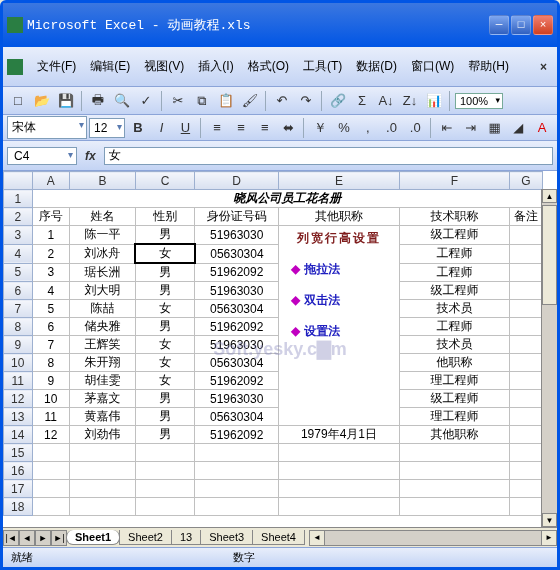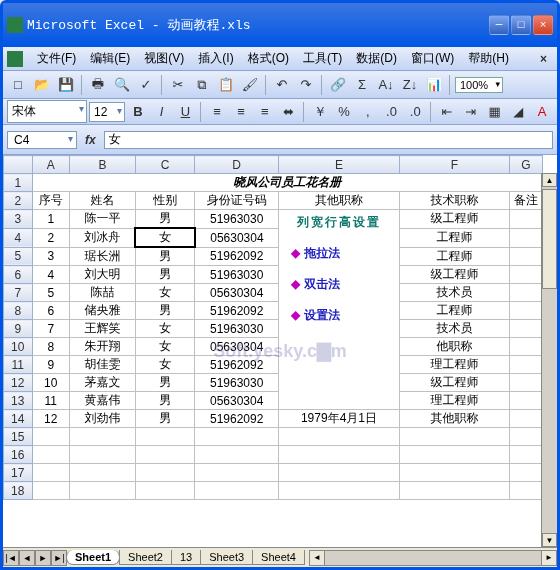--- a/index.html
+++ b/index.html
@@ -4,21 +4,21 @@
 <style>
 * { box-sizing: border-box; margin: 0; padding: 0; }
 body { font-family: "宋体", SimSun, sans-serif; font-size: 12px; background: #ece9d8; overflow: hidden; width: 560px; height: 570px; }
 .window { width: 560px; height: 570px; border: 3px solid #0055e5; border-radius: 6px 6px 0 0; background: #ece9d8; display: flex; flex-direction: column; }
 .titlebar { height: 44px; background: linear-gradient(#3b77e0,#0055e5); color: #fff; display: flex; align-items: center; padding: 0 4px; font-family: "Courier New", monospace; font-size: 13px; }
 .titlebar .icon { width: 16px; height: 16px; background: #2a7e43; margin-right: 4px; display:inline-block; }
 .titlebar .title { flex: 1; }
 .winbtns { display: flex; gap: 2px; }
 .winbtn { width: 20px; height: 20px; background: linear-gradient(#7ea7f0,#3060c0); border: 1px solid #fff3; color: #fff; font-size: 11px; display:flex;align-items:center;justify-content:center; border-radius:3px;}
 .winbtn.close { background: linear-gradient(#f08070,#d04020); }
-.menubar { height: 24px; background: linear-gradient(#e8eefb,#c4d4f4); border-bottom: 1px solid #8ba4d8; display: flex; align-items: center; padding: 0 4px; gap: 2px; }
+.menubar { height: 40px; background: linear-gradient(#e8eefb,#c4d4f4); border-bottom: 1px solid #8ba4d8; display: flex; align-items: center; padding: 0 4px; gap: 2px; }
 .menubar .xlicon{width:16px;height:16px;background:#2a7e43;margin-right:6px;}
 .menubar span { padding: 2px 6px; cursor: default; }
 .menubar .wclose{margin-left:auto;padding:0 6px;color:#333;font-weight:bold;}
 .toolbar { height: 28px; background: linear-gradient(#e8eefb,#c4d4f4); border-bottom: 1px solid #8ba4d8; display: flex; align-items: center; padding: 0 4px; gap: 2px; }
 .tbtn { width: 22px; height: 22px; border: 1px solid transparent; display:flex;align-items:center;justify-content:center; font-size:13px; color:#333; }
 .tsep{width:2px;height:20px;border-left:1px solid #9ab;margin:0 2px;}
 .zoombox{border:1px solid #7a9;background:#fff;padding:1px 14px 1px 4px;font-size:11px;position:relative;}
 .zoombox::after{content:'▾';position:absolute;right:2px;top:1px;font-size:9px;}
 .fmtbar { height: 26px; background: linear-gradient(#e8eefb,#c4d4f4); border-bottom: 1px solid #8ba4d8; display: flex; align-items: center; padding: 0 4px; gap: 2px; }
 .combo { border: 1px solid #7f9db9; background: #fff; padding: 2px 16px 2px 4px; font-size: 12px; position: relative; min-width:80px;}
@@ -32,21 +32,21 @@
 .gridwrap{flex:1;background:#fff;position:relative;overflow:hidden;}
 table.grid{border-collapse:collapse;width:540px;}
 table.grid th,table.grid td{border:1px solid #c0c0c0;font-size:12px;padding:0;height:18px;text-align:center;overflow:hidden;white-space:nowrap;}
 table.grid th{background:linear-gradient(#f4f6fb,#d8e0f0);color:#333;font-weight:normal;border-color:#9db0d0;}
 table.grid th.rowh{width:26px;}
 table.grid th.colh{height:18px;}
 .title-row td{font-family:"楷体",KaiTi,serif;font-size:20px;font-weight:bold;font-style:italic;height:28px;}
 .redtop td{border-top:2px solid #d00000;}
 .redbot td{border-bottom:2px solid #d00000;}
 .dbox{border:2px dashed #00a000;background:#fff;}
-.dbox-title{color:#0f766e;font-weight:bold;letter-spacing:2px;}
+.dbox-title{color:#7f1d1d;font-weight:bold;letter-spacing:2px;}
 .dbox-item{color:#2020c0;font-weight:bold;text-align:left;padding-left:8px;}
 .dbox-item::before{content:'◆';color:#c000c0;margin-right:4px;}
 .watermark{position:absolute;left:50%;top:50%;transform:translate(-50%,-50%);font-size:18px;color:rgba(120,120,180,0.35);font-weight:bold;pointer-events:none;z-index:5;}
 .sheettabs{height:20px;background:#ece9d8;border-top:1px solid #888;display:flex;align-items:center;font-size:11px;}
 .navbtn{width:16px;height:16px;border:1px solid #888;background:#d4d0c8;display:flex;align-items:center;justify-content:center;font-size:9px;}
 .tab{border:1px solid #888;border-top:none;padding:1px 8px;background:#ece9d8;margin-left:-1px;}
 .tab.active{background:#fff;font-weight:bold;border-radius:7px;}
 .hscroll{flex:1;height:16px;background:#d4d0c8;border:1px solid #888;margin-left:4px;position:relative;}
 .hscroll::before,.hscroll::after{content:'◄';position:absolute;width:14px;height:14px;background:#ece9d8;border:1px solid #888;top:-1px;font-size:8px;display:flex;align-items:center;justify-content:center;}
 .hscroll::before{left:-1px;}
@@ -348,13 +348,17 @@
     <div class="navbtn">►</div>
     <div class="navbtn">►|</div>
     <div class="tab active">Sheet1</div>
     <div class="tab">Sheet2</div>
     <div class="tab">13</div>
     <div class="tab">Sheet3</div>
     <div class="tab">Sheet4</div>
     <div class="hscroll"></div>
   </div>
 
+  <div class="statusbar">
+    <span>就绪</span>
+    <span>数字</span>
+  </div>
 </div>
 
 </body></html>

